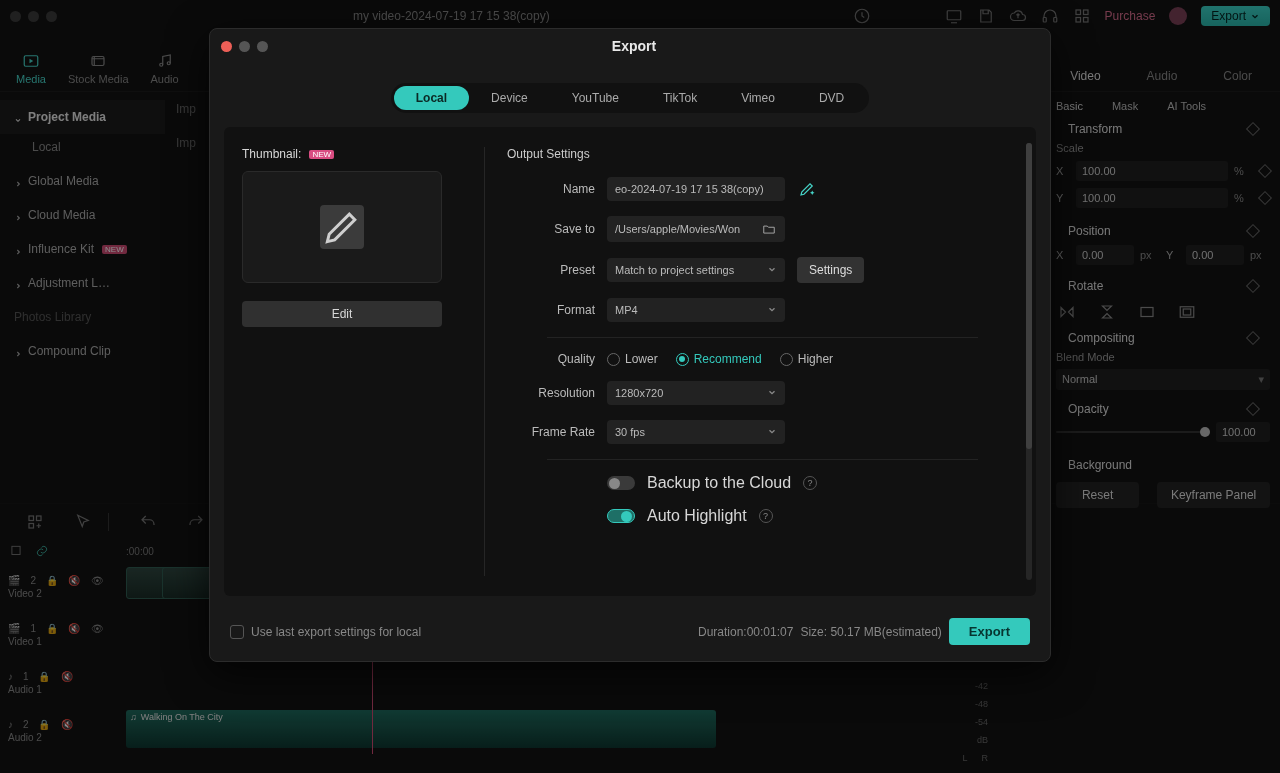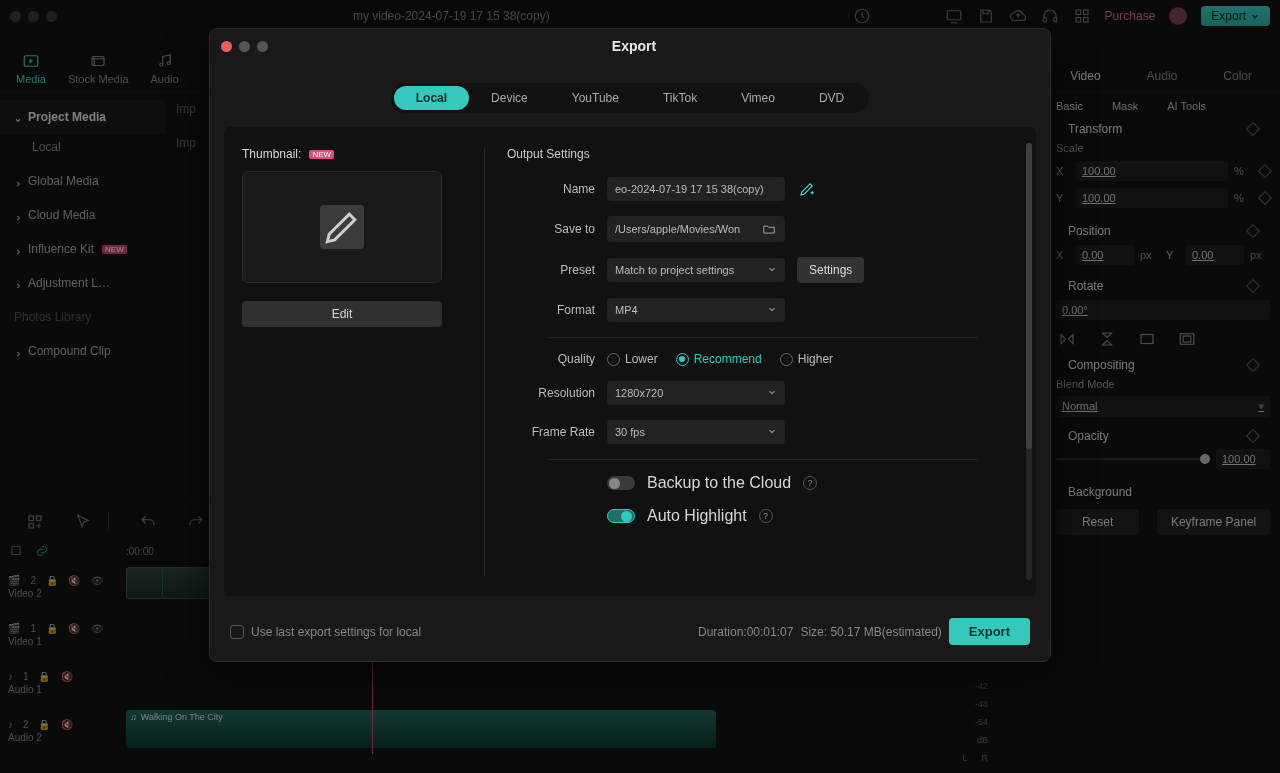--- a/index.html
+++ b/index.html
@@ -34,21 +34,21 @@
 
 .mediapane{flex:1;padding:10px;color:#666;font-size:12px;}
 
 .inspector{width:235px;border-left:1px solid #151515;padding:8px 10px;font-size:11px;color:#bbb;}
 .sub-tabs{display:flex;gap:29px;font-size:11px;margin-bottom:10px;}
 .sub-tabs .sel{color:#ddd;}
 .sec-head{display:flex;align-items:center;justify-content:space-between;margin:10px 12px 6px;color:#ddd;font-size:12px;}
 .diamond{width:10px;height:10px;border:1px solid #666;transform:rotate(45deg);}
 .field-row{display:flex;align-items:center;gap:6px;margin:7px 0;}
 .field-row .lab{width:14px;color:#aaa;}
-.num-box{flex:1;background:#1f1f1f;border-radius:3px;padding:4px 6px;font-size:11px;color:#ccc;text-decoration:underline;}
+.num-box{flex:1;background:#1f1f1f;border-radius:3px;padding:4px 6px;font-size:11px;color:#ccc;}
 .unit{width:20px;color:#888;}
 .slider-row{display:flex;align-items:center;gap:6px;}
 .range{flex:1;height:2px;background:#333;border-radius:2px;position:relative;}
 .range .thumb{position:absolute;right:0;top:-4px;width:10px;height:10px;border-radius:50%;background:#bbb;}
 .icon-row{display:flex;gap:18px;margin:10px 0;}
 .icon-row .mini-ic{width:22px;height:18px;color:#888;}
 
 .timeline{height:270px;border-top:1px solid #151515;display:flex;}
 .tl-toolbar{width:100%;height:36px;display:flex;align-items:center;gap:16px;padding:0 12px;color:#888;}
 .tl-left{width:118px;}
@@ -284,23 +284,20 @@
           <div class="num-box">0.00</div>
           <span class="unit">px</span>
           <span class="lab">Y</span>
           <div class="num-box">0.00</div>
           <span class="unit">px</span>
         </div>
       <div class="sec-head" style="margin-top:14px">
           <span>Rotate</span>
           <span class="diamond"></span>
         </div>
-      <div class="field-row">
-          <div class="num-box">0.00°</div>
-        </div>
       <div class="icon-row">
         <div class="mini-ic"><svg viewBox="0 0 24 24">
               <path d="M4 6l6 6-6 6zM20 6l-6 6 6 6z"></path>
             </svg></div>
         <div class="mini-ic"><svg viewBox="0 0 24 24">
               <path d="M6 4l6 6 6-6zM6 20l6-6 6 6z"></path>
             </svg></div>
         <div class="mini-ic"><svg viewBox="0 0 24 24">
               <rect x="4" y="6" width="16" height="12"></rect>
             </svg></div>

